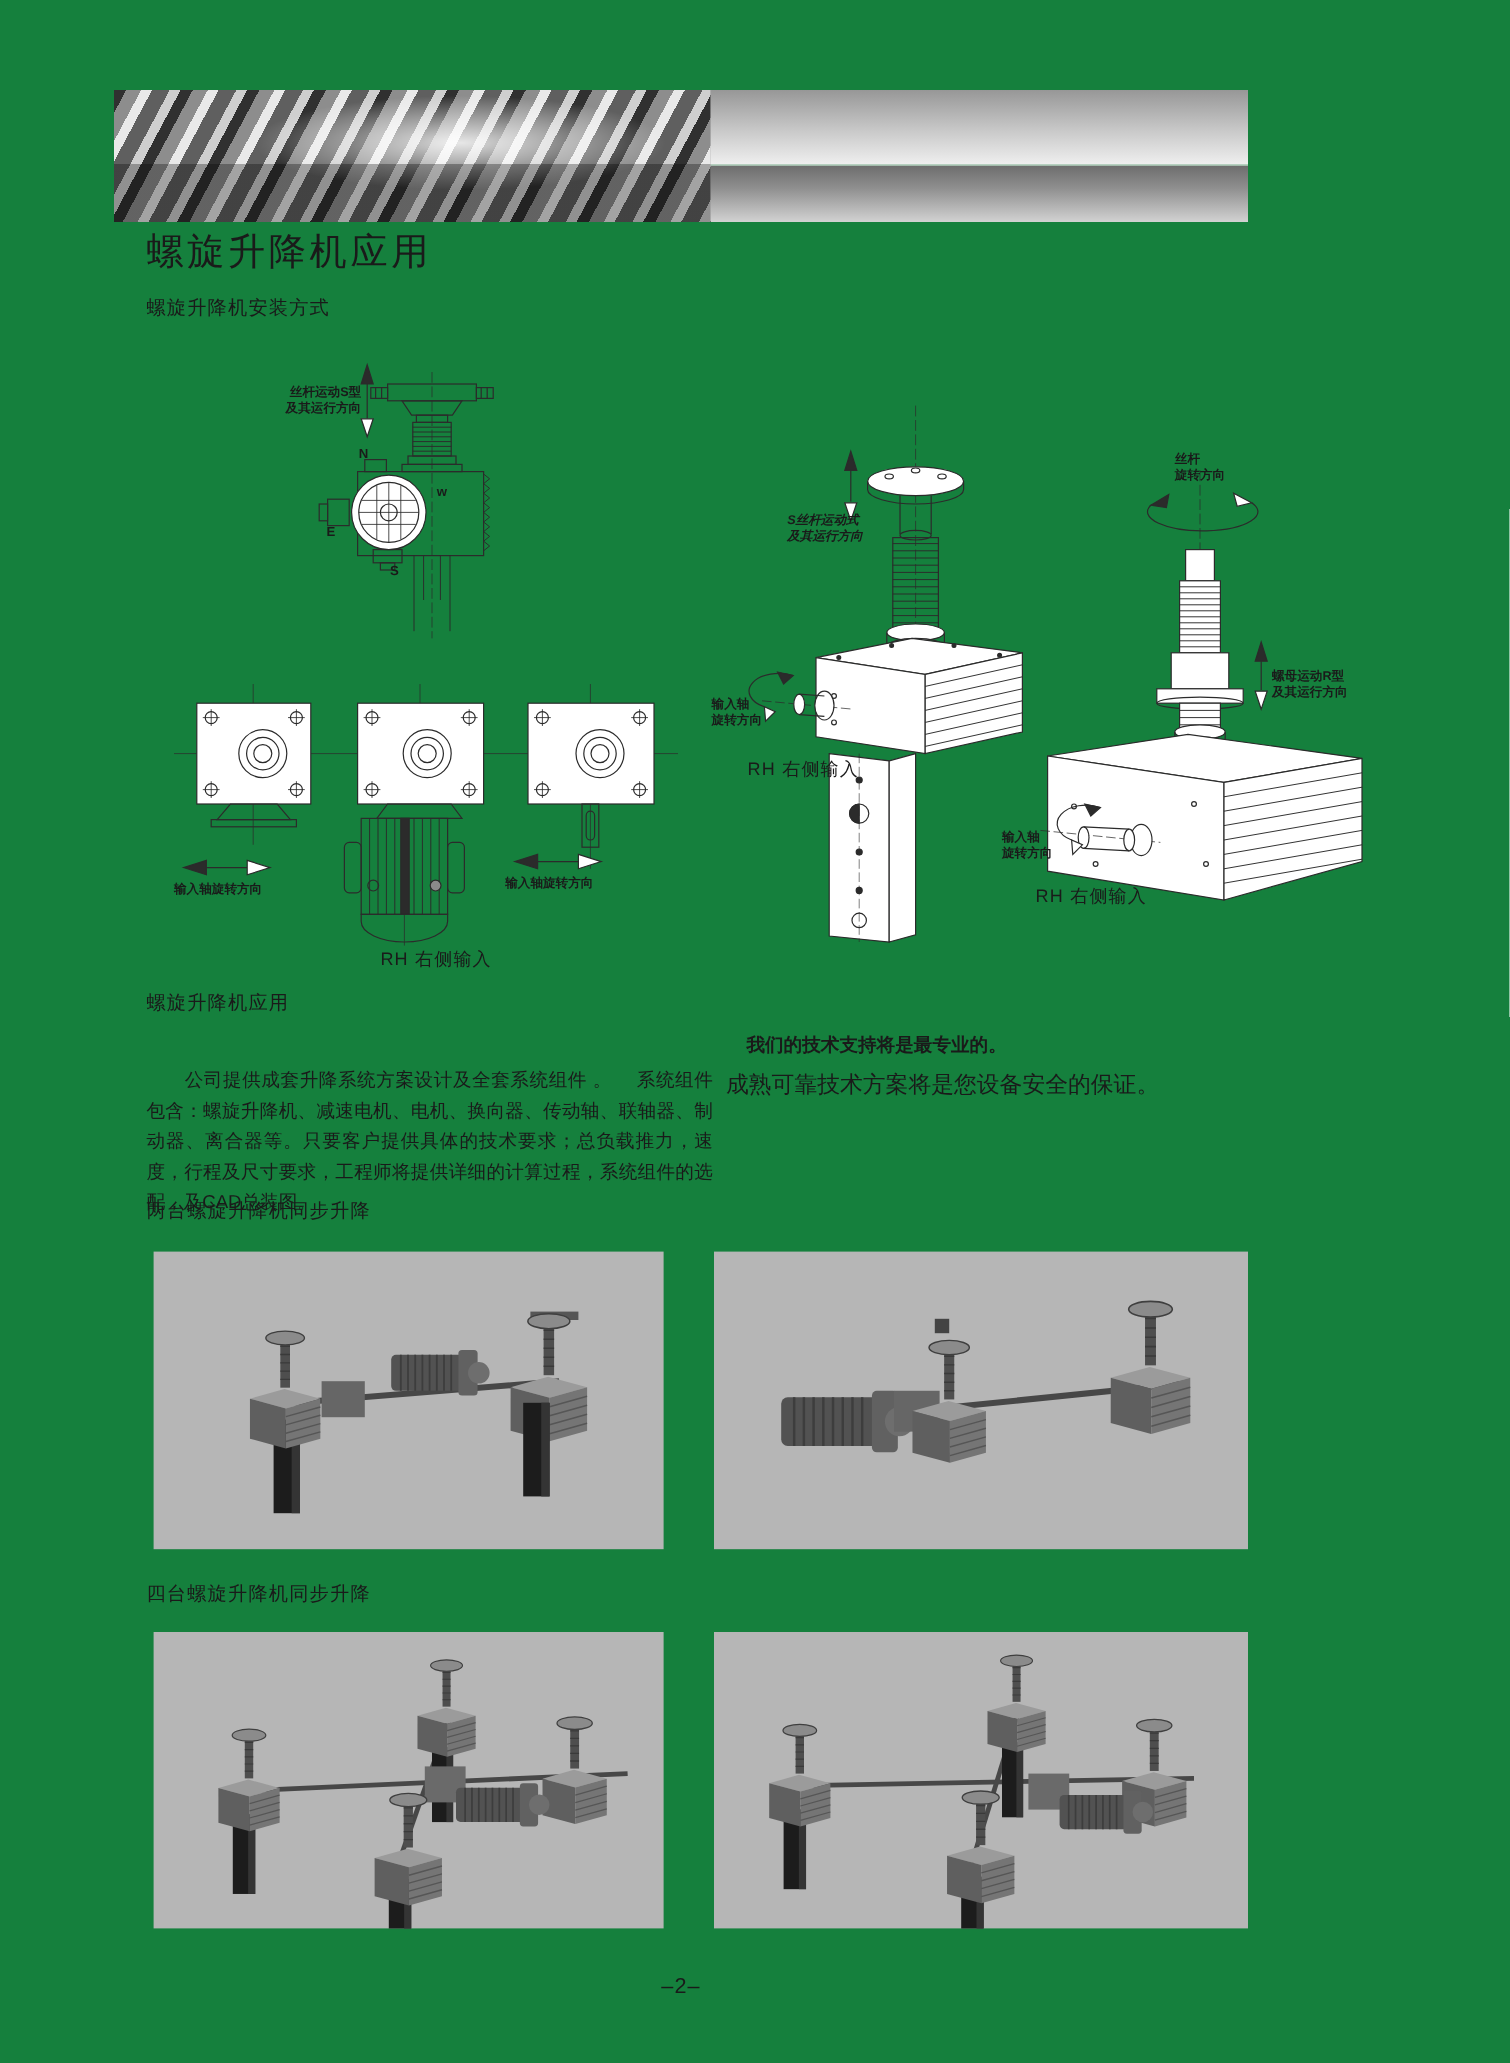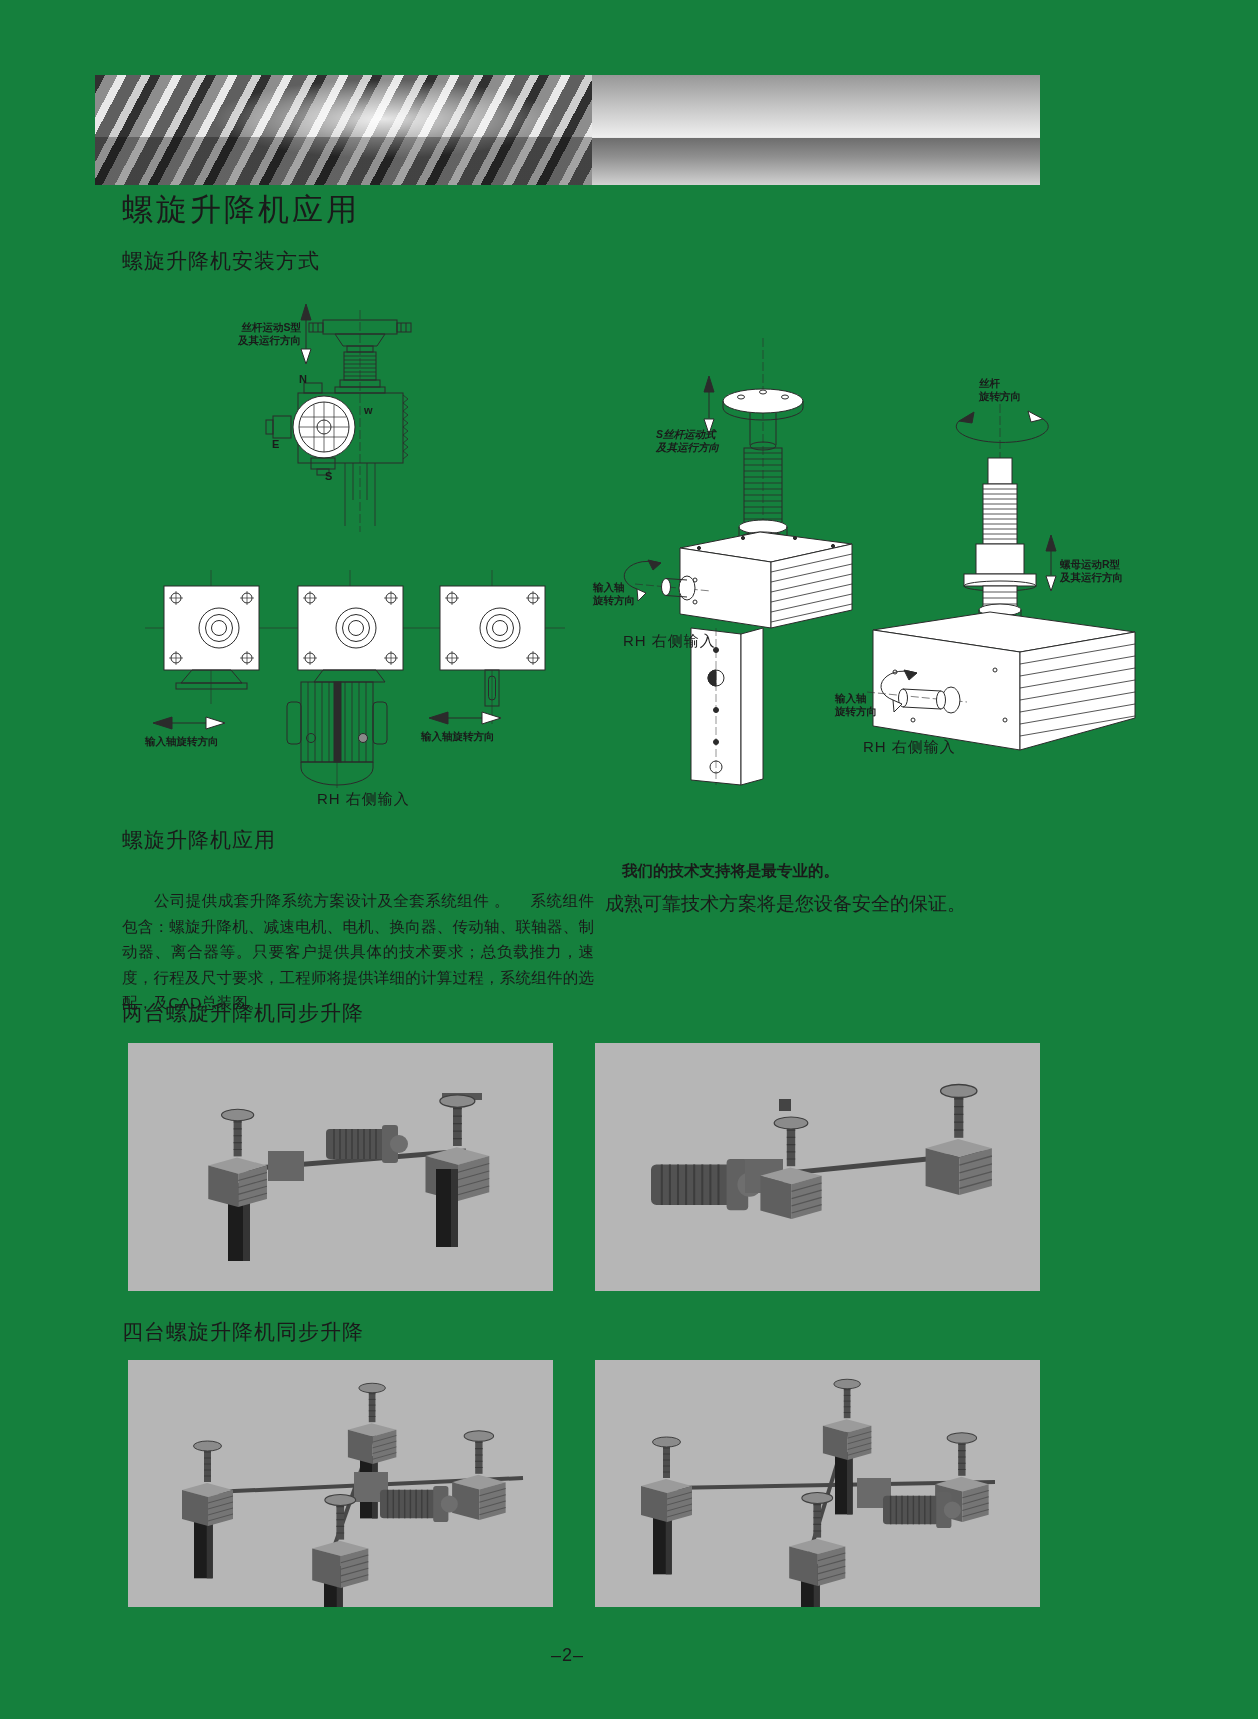--- a/index.html
+++ b/index.html
@@ -21,21 +21,21 @@
   .banner-gears {
     left:0; top:0; width:497px; height:110px;
     background:
       linear-gradient(180deg, rgba(0,0,0,0) 0 56%, rgba(0,0,0,0.30) 56% 100%),
       radial-gradient(ellipse at 58% 40%, rgba(255,255,255,0.85), rgba(255,255,255,0) 42%),
       repeating-linear-gradient(118deg, #303030 0 9px, #8d8d8d 9px 20px, #e9e9e9 20px 28px, #5f5f5f 28px 41px, #cfcfcf 41px 49px),
       linear-gradient(100deg,#3d3d3d,#9a9a9a);
   }
 
   .h1 { font-size:31px; font-weight:400; letter-spacing:3px; white-space:nowrap; }
-  .h2 { font-size:21px; font-weight:400; letter-spacing:1px; white-space:nowrap; }
+  .h2 { font-size:16px; font-weight:400; letter-spacing:1px; white-space:nowrap; }
   .lbl { font-size:10.5px; font-weight:bold; line-height:13px; white-space:nowrap; }
   .dirletter { font-size:11px; font-weight:bold; }
   .rh { font-size:15px; letter-spacing:1px; white-space:nowrap; }
   .body-text { font-size:15.5px; line-height:25.5px; text-align:justify; }
   .body-bold { font-size:15.5px; font-weight:bold; white-space:nowrap; }
   .body-line { font-size:19px; white-space:nowrap; }
   .pagenum { font-size:18px; letter-spacing:1px; text-align:center; }
   .photo { background:#b6b6b6; }
   svg { display:block; }
 </style>

